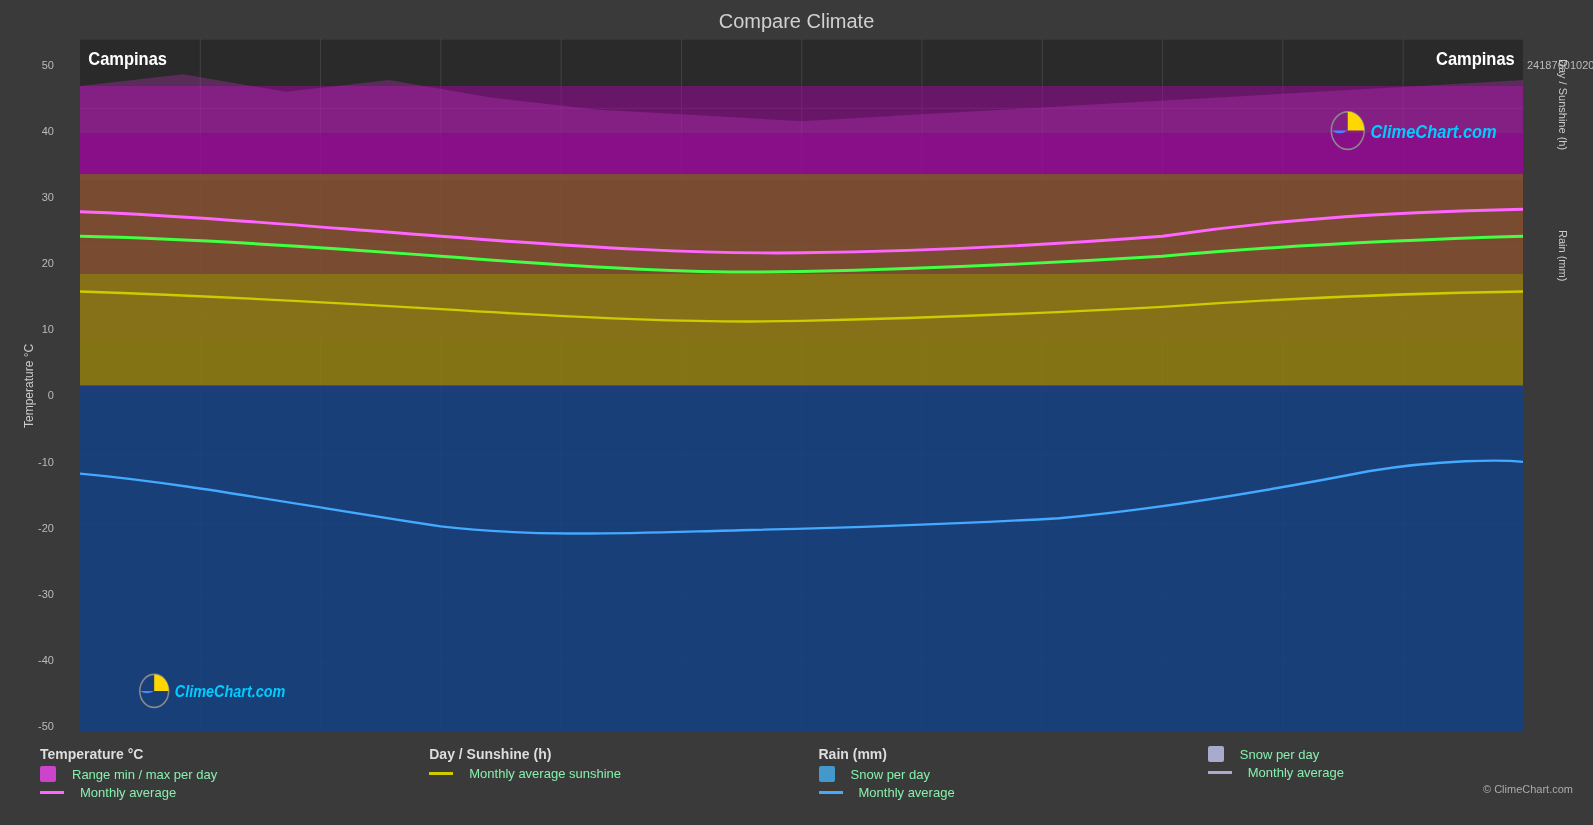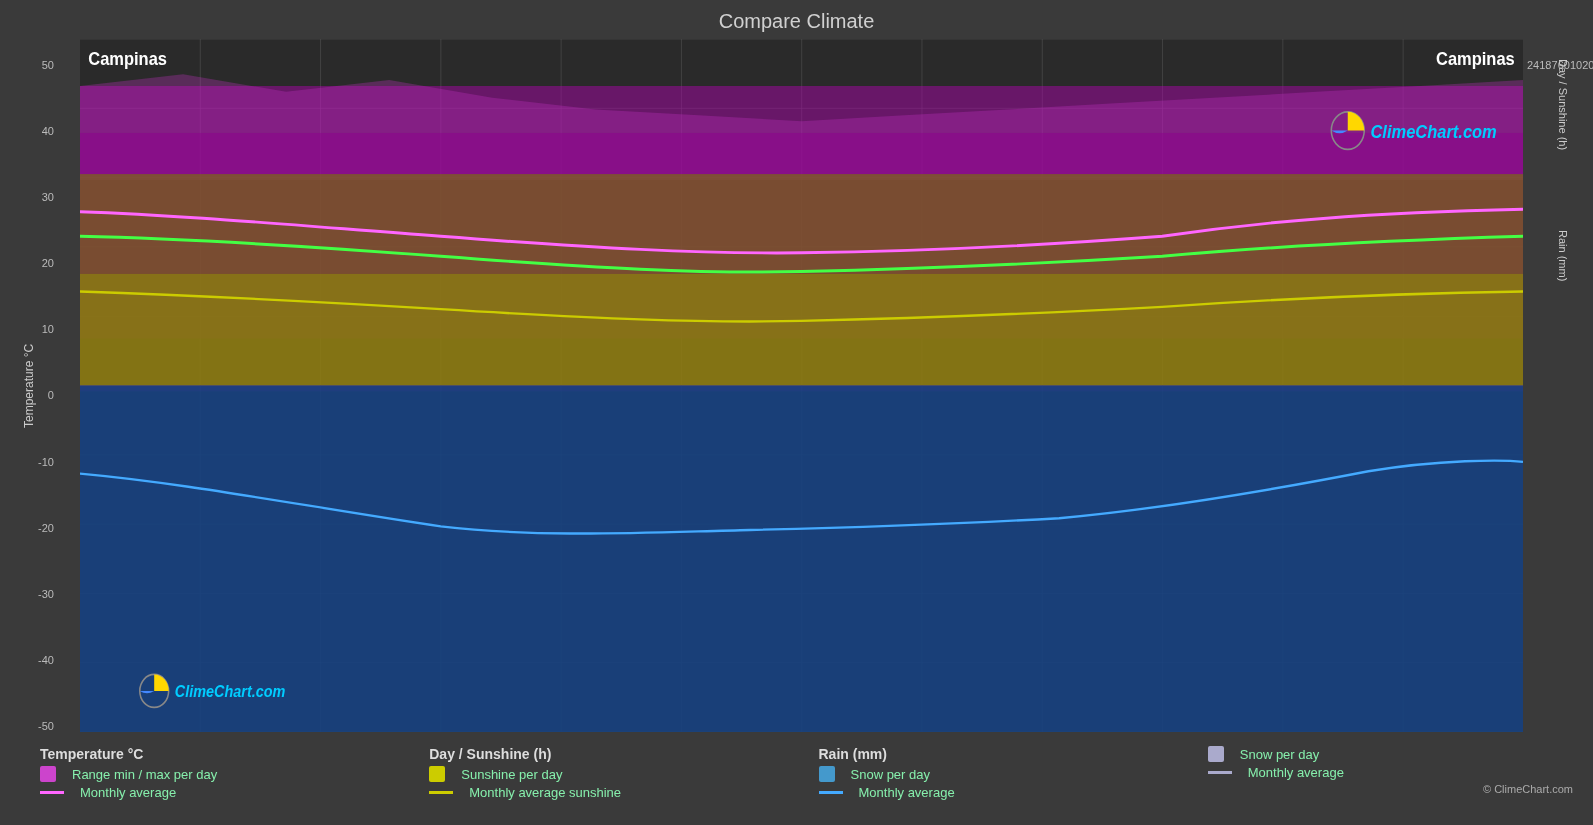--- a/index.html
+++ b/index.html
@@ -210,24 +210,20 @@
       </div>
       <div class="legend-item">
         <div class="legend-line" style="background:#ff66ff;"></div>
         <span>Monthly average</span>
       </div>
     </div>
 
     <div class="legend-section">
       <div class="legend-title">Day / Sunshine (h)</div>
       <div class="legend-item">
-        <div class="legend-swatch" style="background:#cccc00;"></div>
-        <span>Sunshine per day</span>
-      </div>
-      <div class="legend-item">
         <div class="legend-line" style="background:#cccc00;"></div>
         <span>Monthly average sunshine</span>
       </div>
     </div>
 
     <div class="legend-section">
       <div class="legend-title">Rain (mm)</div>
       <div class="legend-item">
         <div class="legend-swatch" style="background:#4499cc;"></div>
         <span>Snow per day</span>

